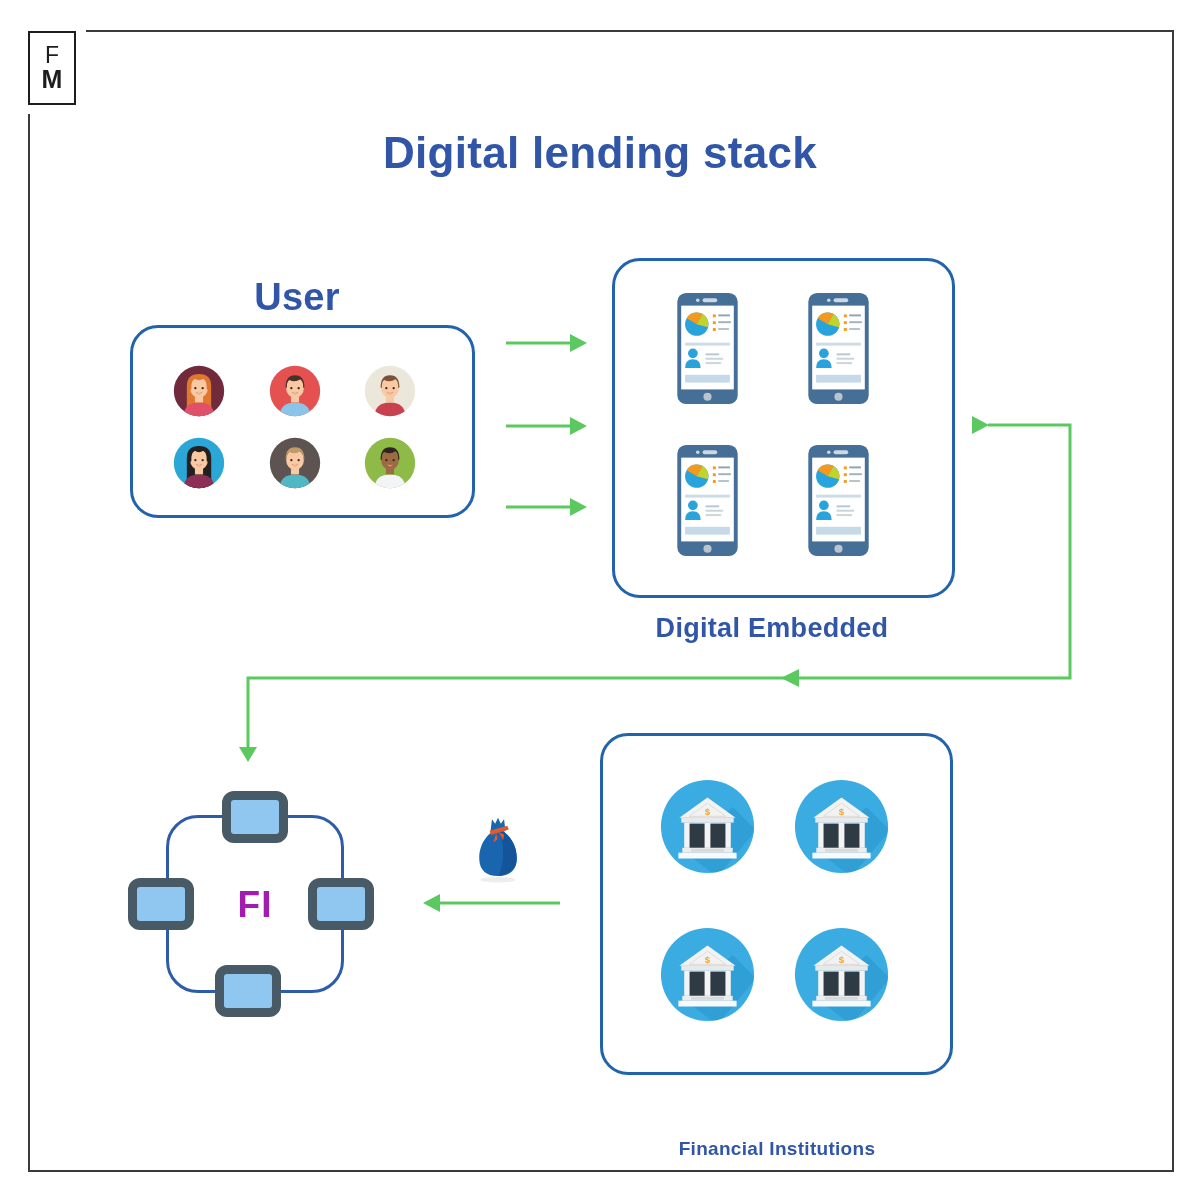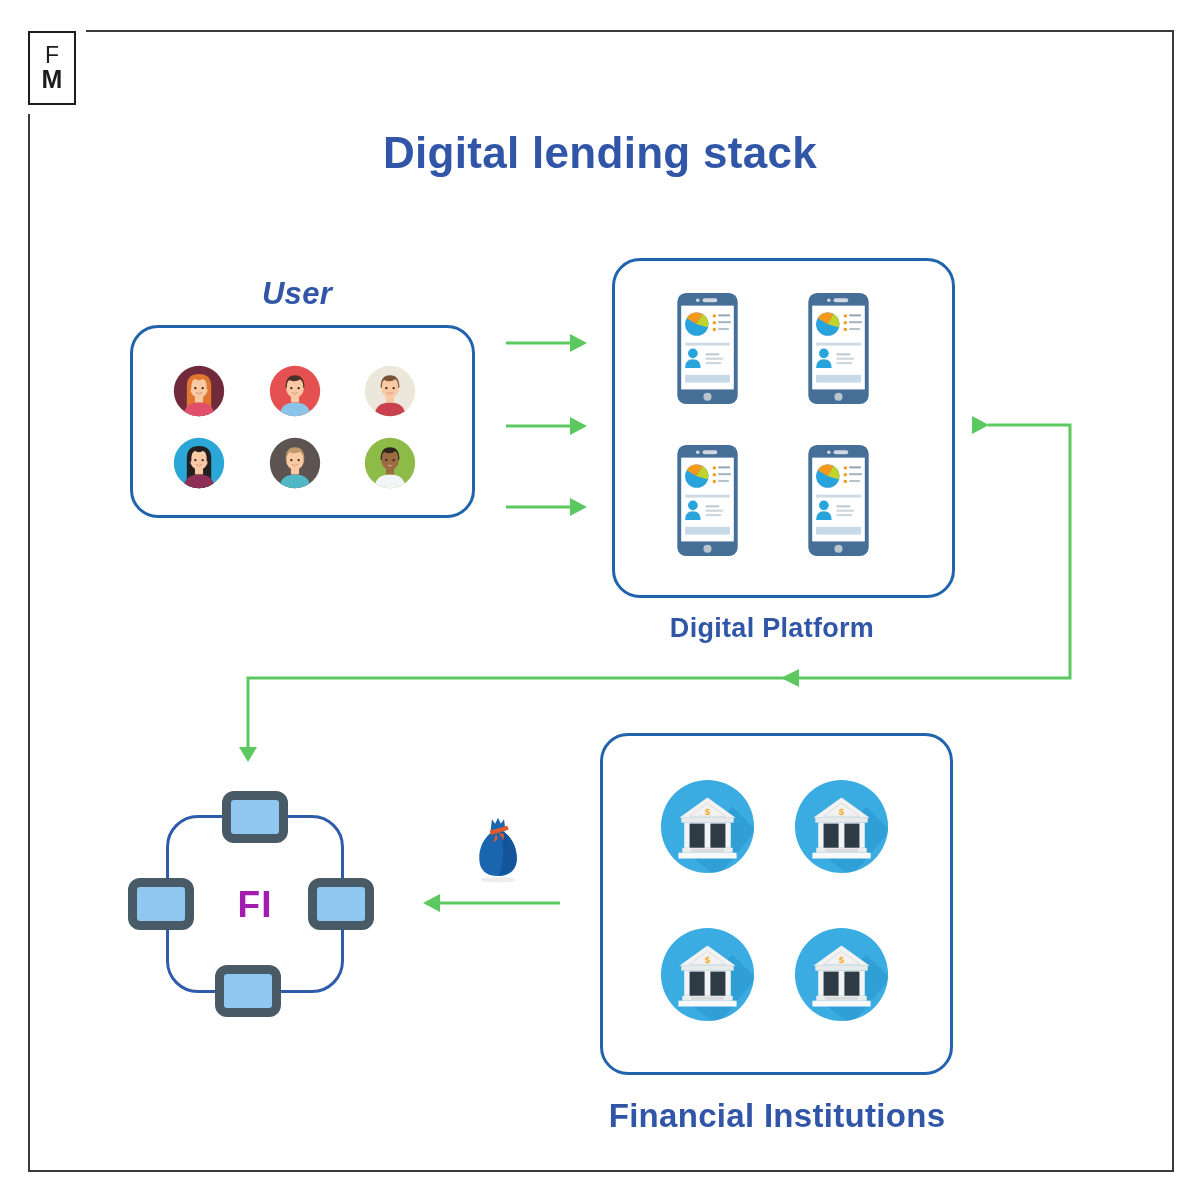--- a/index.html
+++ b/index.html
@@ -11,24 +11,24 @@
   
   #frame{left:28px;top:30px;width:1142px;height:1138px;border:2px solid #3a3a3a;}
   #frame-gap{left:22px;top:22px;width:64px;height:92px;background:#fff;}
   #logo{left:28px;top:31px;width:44px;height:70px;border:2px solid #1d1d1d;background:#fff;
         display:flex;flex-direction:column;align-items:center;justify-content:center;color:#1d1d1d;}
   #logo .f{font-size:23px;font-weight:400;line-height:1.02;}
   #logo .m{font-size:25px;font-weight:800;line-height:1.02;}
   
   .lbl{color:#3156a8;font-weight:700;text-align:center;letter-spacing:.3px;}
   #title{left:300px;top:128px;width:600px;font-size:44px;}
-  #user-label{left:197px;top:276px;width:200px;font-size:31px;font-style:italic;}
+  #user-label{left:197px;top:276px;width:200px;font-size:38px;}
   #dp-label{left:622px;top:613px;width:300px;font-size:27px;}
   #efi-label{left:102px;top:1073px;width:300px;font-size:25px;line-height:29px;}
-  #fin-label{left:602px;top:1097px;width:350px;font-size:33px;}
+  #fin-label{left:602px;top:1138px;width:350px;font-size:19px;}
   
   .bluebox{border:3px solid #2263ae;border-radius:28px;background:#fff;}
   #user-box{left:130px;top:325px;width:339px;height:187px;}
   #dp-box{left:612px;top:258px;width:337px;height:334px;}
   #fin-box{left:600px;top:733px;width:347px;height:336px;}
   
   .avatar{position:absolute;width:52px;height:52px;}
   .phone{position:absolute;width:63px;height:113px;}
   .bank{position:absolute;width:97px;height:97px;}
   
@@ -172,21 +172,21 @@
     </svg>
   <svg class="phone" style="left:807px;top:292px">
       <use href="#sym-phone"></use>
     </svg>
   <svg class="phone" style="left:676px;top:444px">
       <use href="#sym-phone"></use>
     </svg>
   <svg class="phone" style="left:807px;top:444px">
       <use href="#sym-phone"></use>
     </svg>
-  <div class="abs lbl" id="dp-label">Digital Platform</div>
+  <div class="abs lbl" id="dp-label">Digital Embedded</div>
 
   <div class="abs" id="fi-ring"></div>
   <div class="fi-node" style="left:222px;top:791px"></div>
   <div class="fi-node" style="left:308px;top:878px"></div>
   <div class="fi-node" style="left:215px;top:965px"></div>
   <div class="fi-node" style="left:128px;top:878px"></div>
   <div class="abs lbl" id="fi-abbr">FI</div>
 
   <svg class="abs" id="moneybag">
       <use href="#sym-moneybag"></use>

